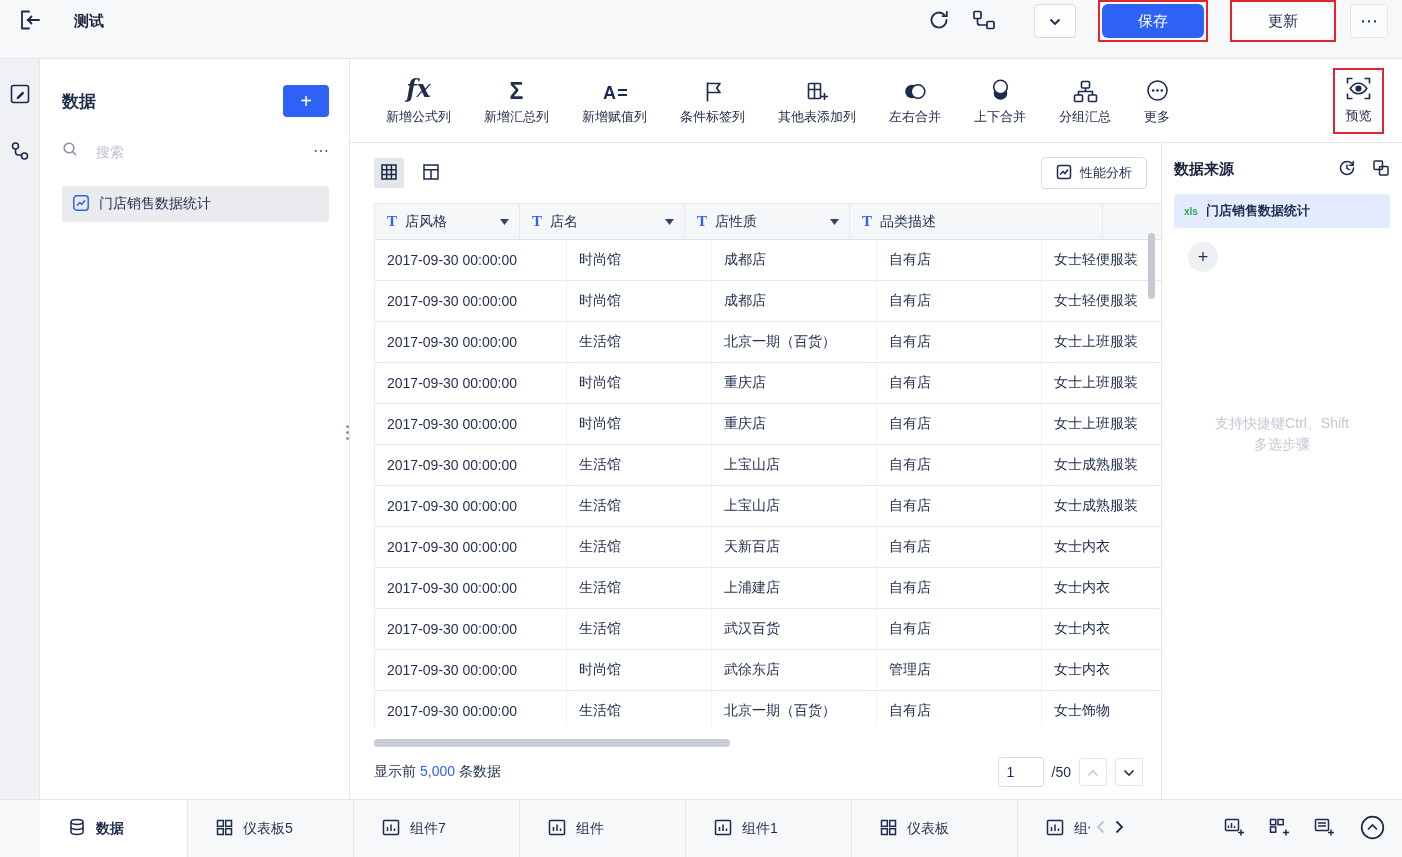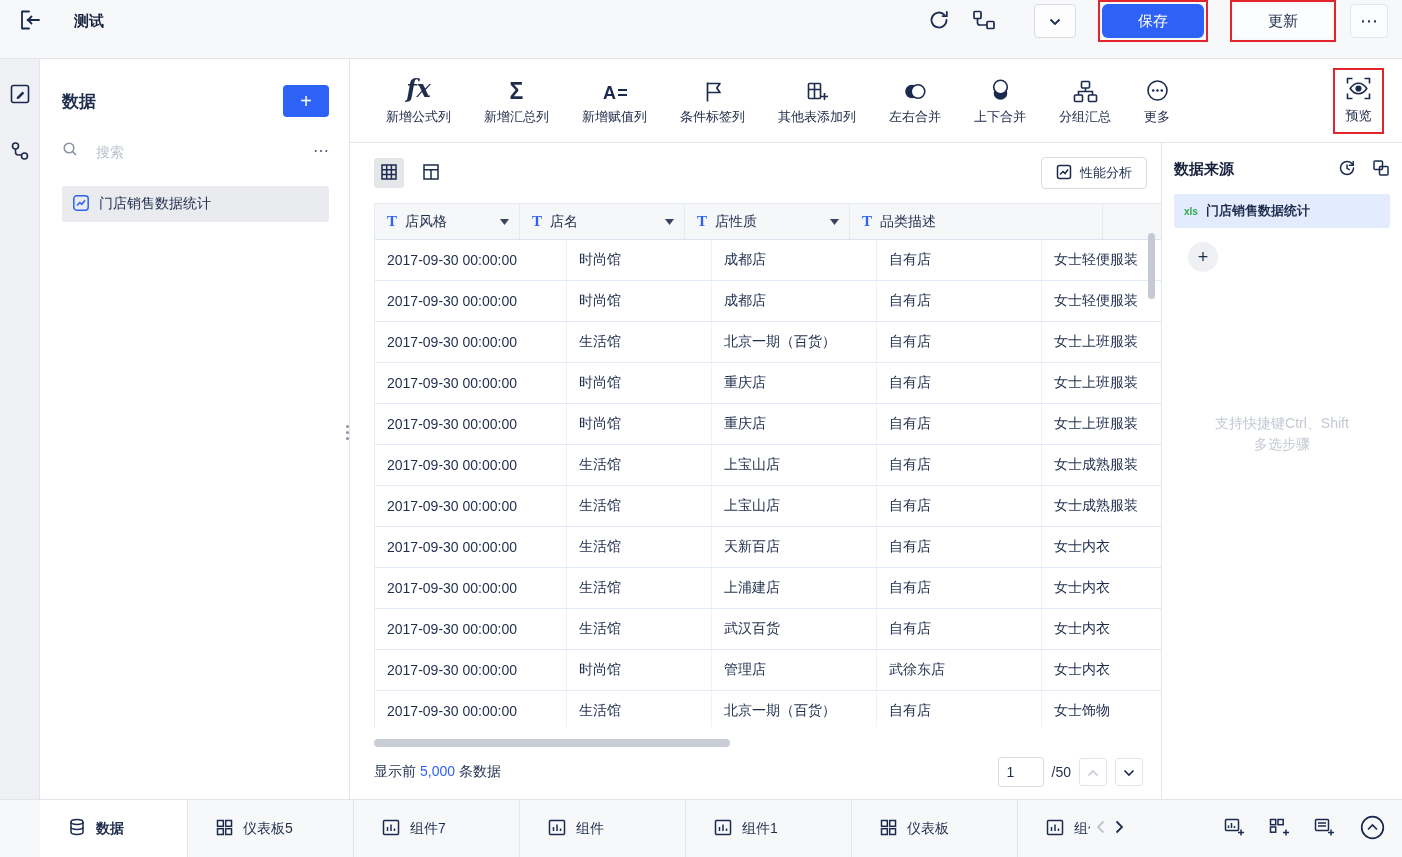--- a/index.html
+++ b/index.html
@@ -449,22 +449,22 @@
                 <div class="t-row">
                   <div class="t-cell" style="width:192px">2017-09-30 00:00:00</div>
                   <div class="t-cell" style="width:145px">生活馆</div>
                   <div class="t-cell" style="width:165px">武汉百货</div>
                   <div class="t-cell" style="width:165px">自有店</div>
                   <div class="t-cell" style="width:253px">女士内衣</div>
                 </div>
                 <div class="t-row">
                   <div class="t-cell" style="width:192px">2017-09-30 00:00:00</div>
                   <div class="t-cell" style="width:145px">时尚馆</div>
+                  <div class="t-cell" style="width:165px">武徐东店</div>
                   <div class="t-cell" style="width:165px">管理店</div>
-                  <div class="t-cell" style="width:165px">武徐东店</div>
                   <div class="t-cell" style="width:253px">女士内衣</div>
                 </div>
                 <div class="t-row">
                   <div class="t-cell" style="width:192px">2017-09-30 00:00:00</div>
                   <div class="t-cell" style="width:145px">生活馆</div>
                   <div class="t-cell" style="width:165px">北京一期（百货）</div>
                   <div class="t-cell" style="width:165px">自有店</div>
                   <div class="t-cell" style="width:253px">女士饰物</div>
                 </div>
               </div>

